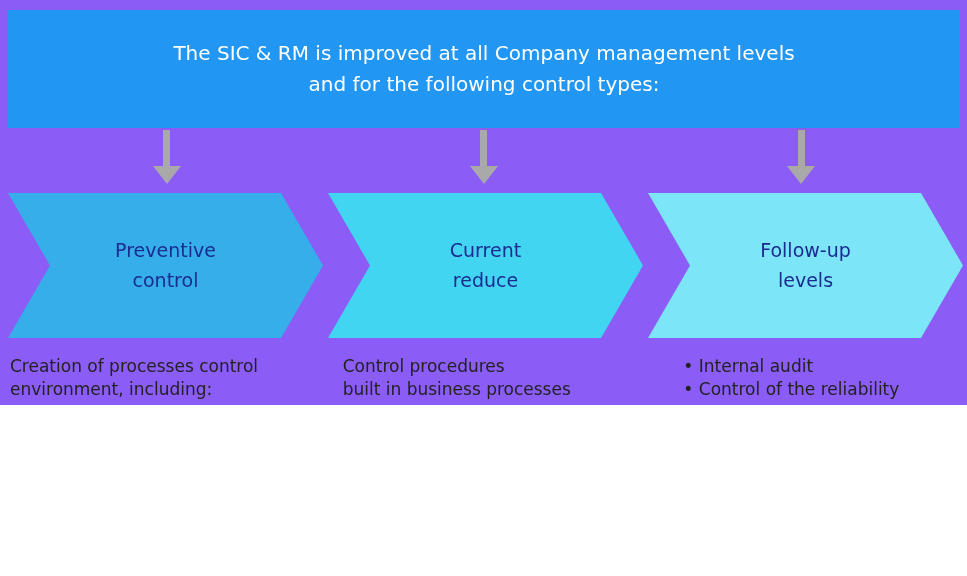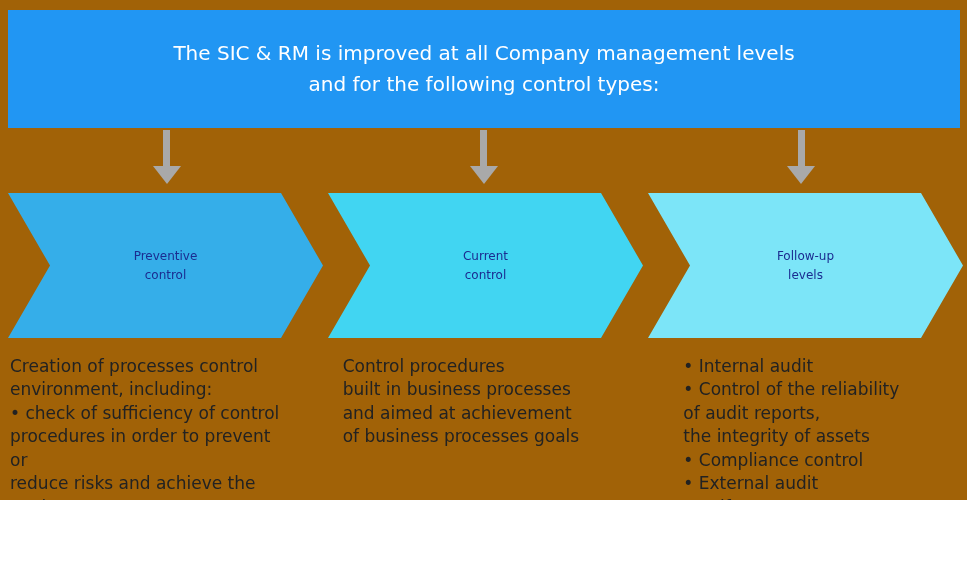--- a/index.html
+++ b/index.html
@@ -4,22 +4,22 @@
 <style>
   html, body {
     margin: 0;
     padding: 0;
     background: #ffffff;
     font-family: "DejaVu Sans", "Liberation Sans", sans-serif;
   }
   .canvas {
     position: relative;
     width: 967px;
-    height: 500px;
-    background: #a16207;
+    height: 405px;
+    background: #8b5cf6;
     overflow: hidden;
   }
   
   .banner {
     position: absolute;
     left: 8px;
     top: 10px;
     width: 952px;
     height: 118px;
     display: flex;
@@ -78,21 +78,21 @@
   .chevron {
     flex: 1;
     height: 145px;
     display: flex;
     align-items: center;
     justify-content: center;
     clip-path: polygon(0% 0%, calc(100% - 42px) 0%, 100% 50%, calc(100% - 42px) 100%, 0% 100%, 42px 50%);
   }
   .chevron-title {
     color: #1b2c90;
-    font-size: 12px;
+    font-size: 19px;
     line-height: 1.55;
     text-align: center;
     white-space: pre-line;
   }
   
   .text-row {
     position: absolute;
     left: 8px;
     top: 355px;
     width: 955px;
@@ -141,21 +141,21 @@
     </div>
   </div>
 
   <div class="chevron-row">
     <div class="chevron" style="background: rgb(53, 174, 233);">
       <div class="chevron-title">Preventive
 control</div>
     </div>
     <div class="chevron" style="background: rgb(65, 213, 242);">
       <div class="chevron-title">Current
-control</div>
+reduce</div>
     </div>
     <div class="chevron" style="background: rgb(124, 229, 248);">
       <div class="chevron-title">Follow-up
 levels</div>
     </div>
   </div>
 
   <div class="text-row">
     <div class="text-col col-0">Creation of processes control
 environment, including:

